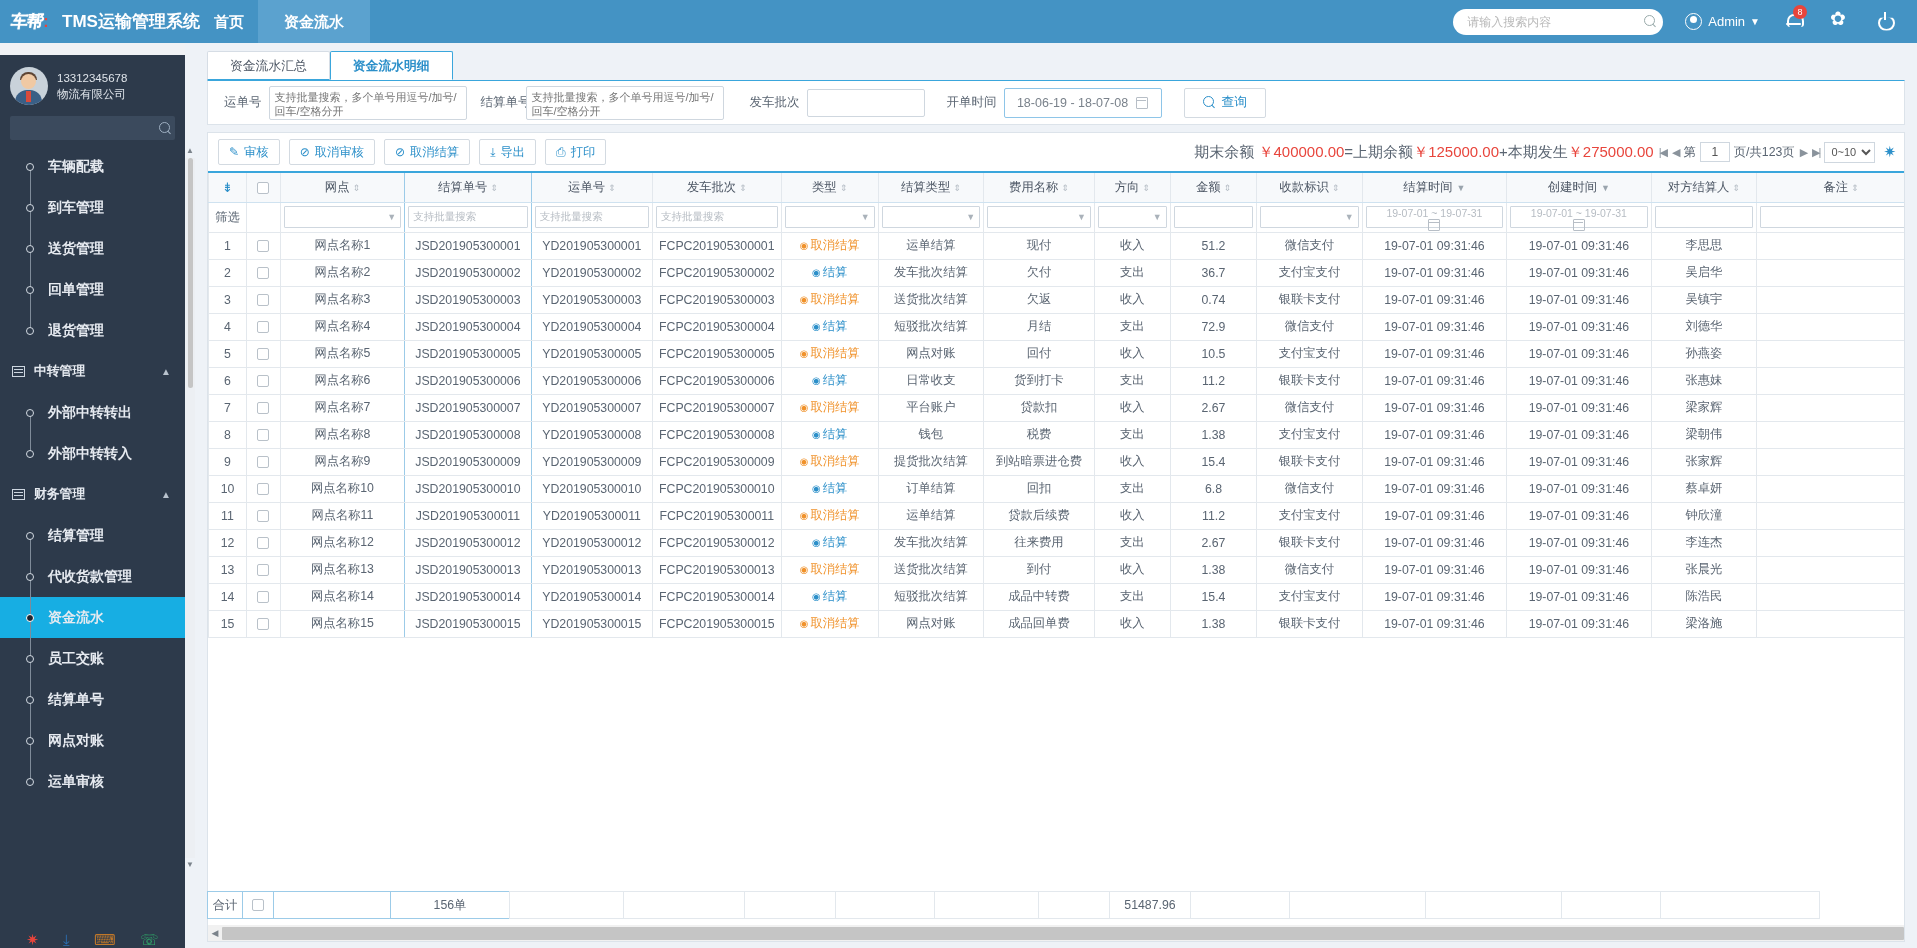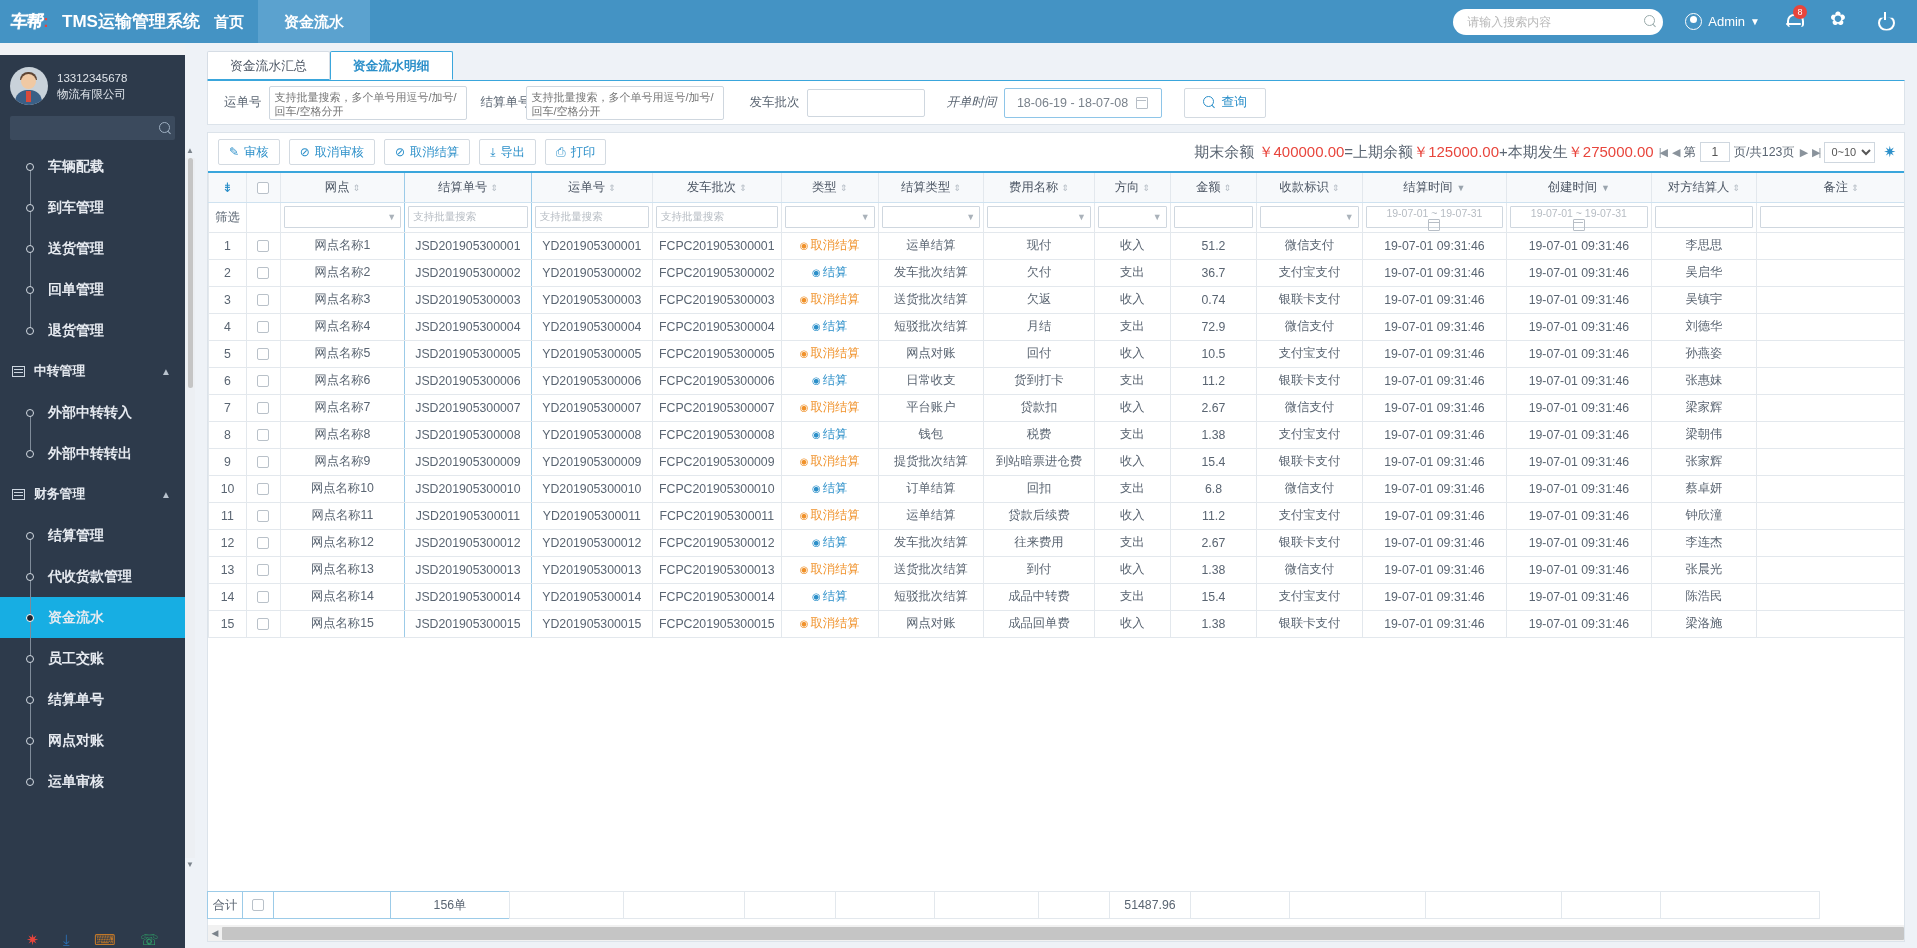--- a/index.html
+++ b/index.html
@@ -317,25 +317,25 @@
         <span class="dot"></span>
         <span>退货管理</span>
       </div>
       <div class="menu-group">
         <span class="gicon"></span>
         <span>中转管理</span>
         <span class="chev">▲</span>
       </div>
       <div class="menu-item">
         <span class="dot"></span>
+        <span>外部中转转出</span>
+      </div>
+      <div class="menu-item">
+        <span class="dot"></span>
         <span>外部中转转入</span>
-      </div>
-      <div class="menu-item">
-        <span class="dot"></span>
-        <span>外部中转转出</span>
       </div>
       <div class="menu-group">
         <span class="gicon"></span>
         <span>财务管理</span>
         <span class="chev">▲</span>
       </div>
       <div class="menu-item">
         <span class="dot"></span>
         <span>结算管理</span>
       </div>
@@ -382,21 +382,21 @@
     <div class="tab active">资金流水明细</div>
   </div>
 
   <div id="filterbar">
     <span class="fb-label">运单号</span>
     <textarea class="fb-ta" placeholder="支持批量搜索，多个单号用逗号/加号/回车/空格分开" style=""></textarea>
     <span class="fb-label two" style="margin-left:14px;">结算单号</span>
     <textarea class="fb-ta" placeholder="支持批量搜索，多个单号用逗号/加号/回车/空格分开" style=""></textarea>
     <span class="fb-label" style="margin-left:26px;">发车批次</span>
     <input class="fb-in" style="width: 118px;" value="">
-    <span class="fb-label" style="margin-left:22px;font-style:italic;">开单时间</span>
+    <span class="fb-label" style="margin-left:22px;">开单时间</span>
     <div class="fb-date">
       <span>18-06-19 - 18-07-08</span>
       <span class="cal-ico"></span>
     </div>
     <button class="btn-query" style="margin-left:22px;">
       <span class="mag"></span>
       <span>查询</span>
     </button>
   </div>
 

